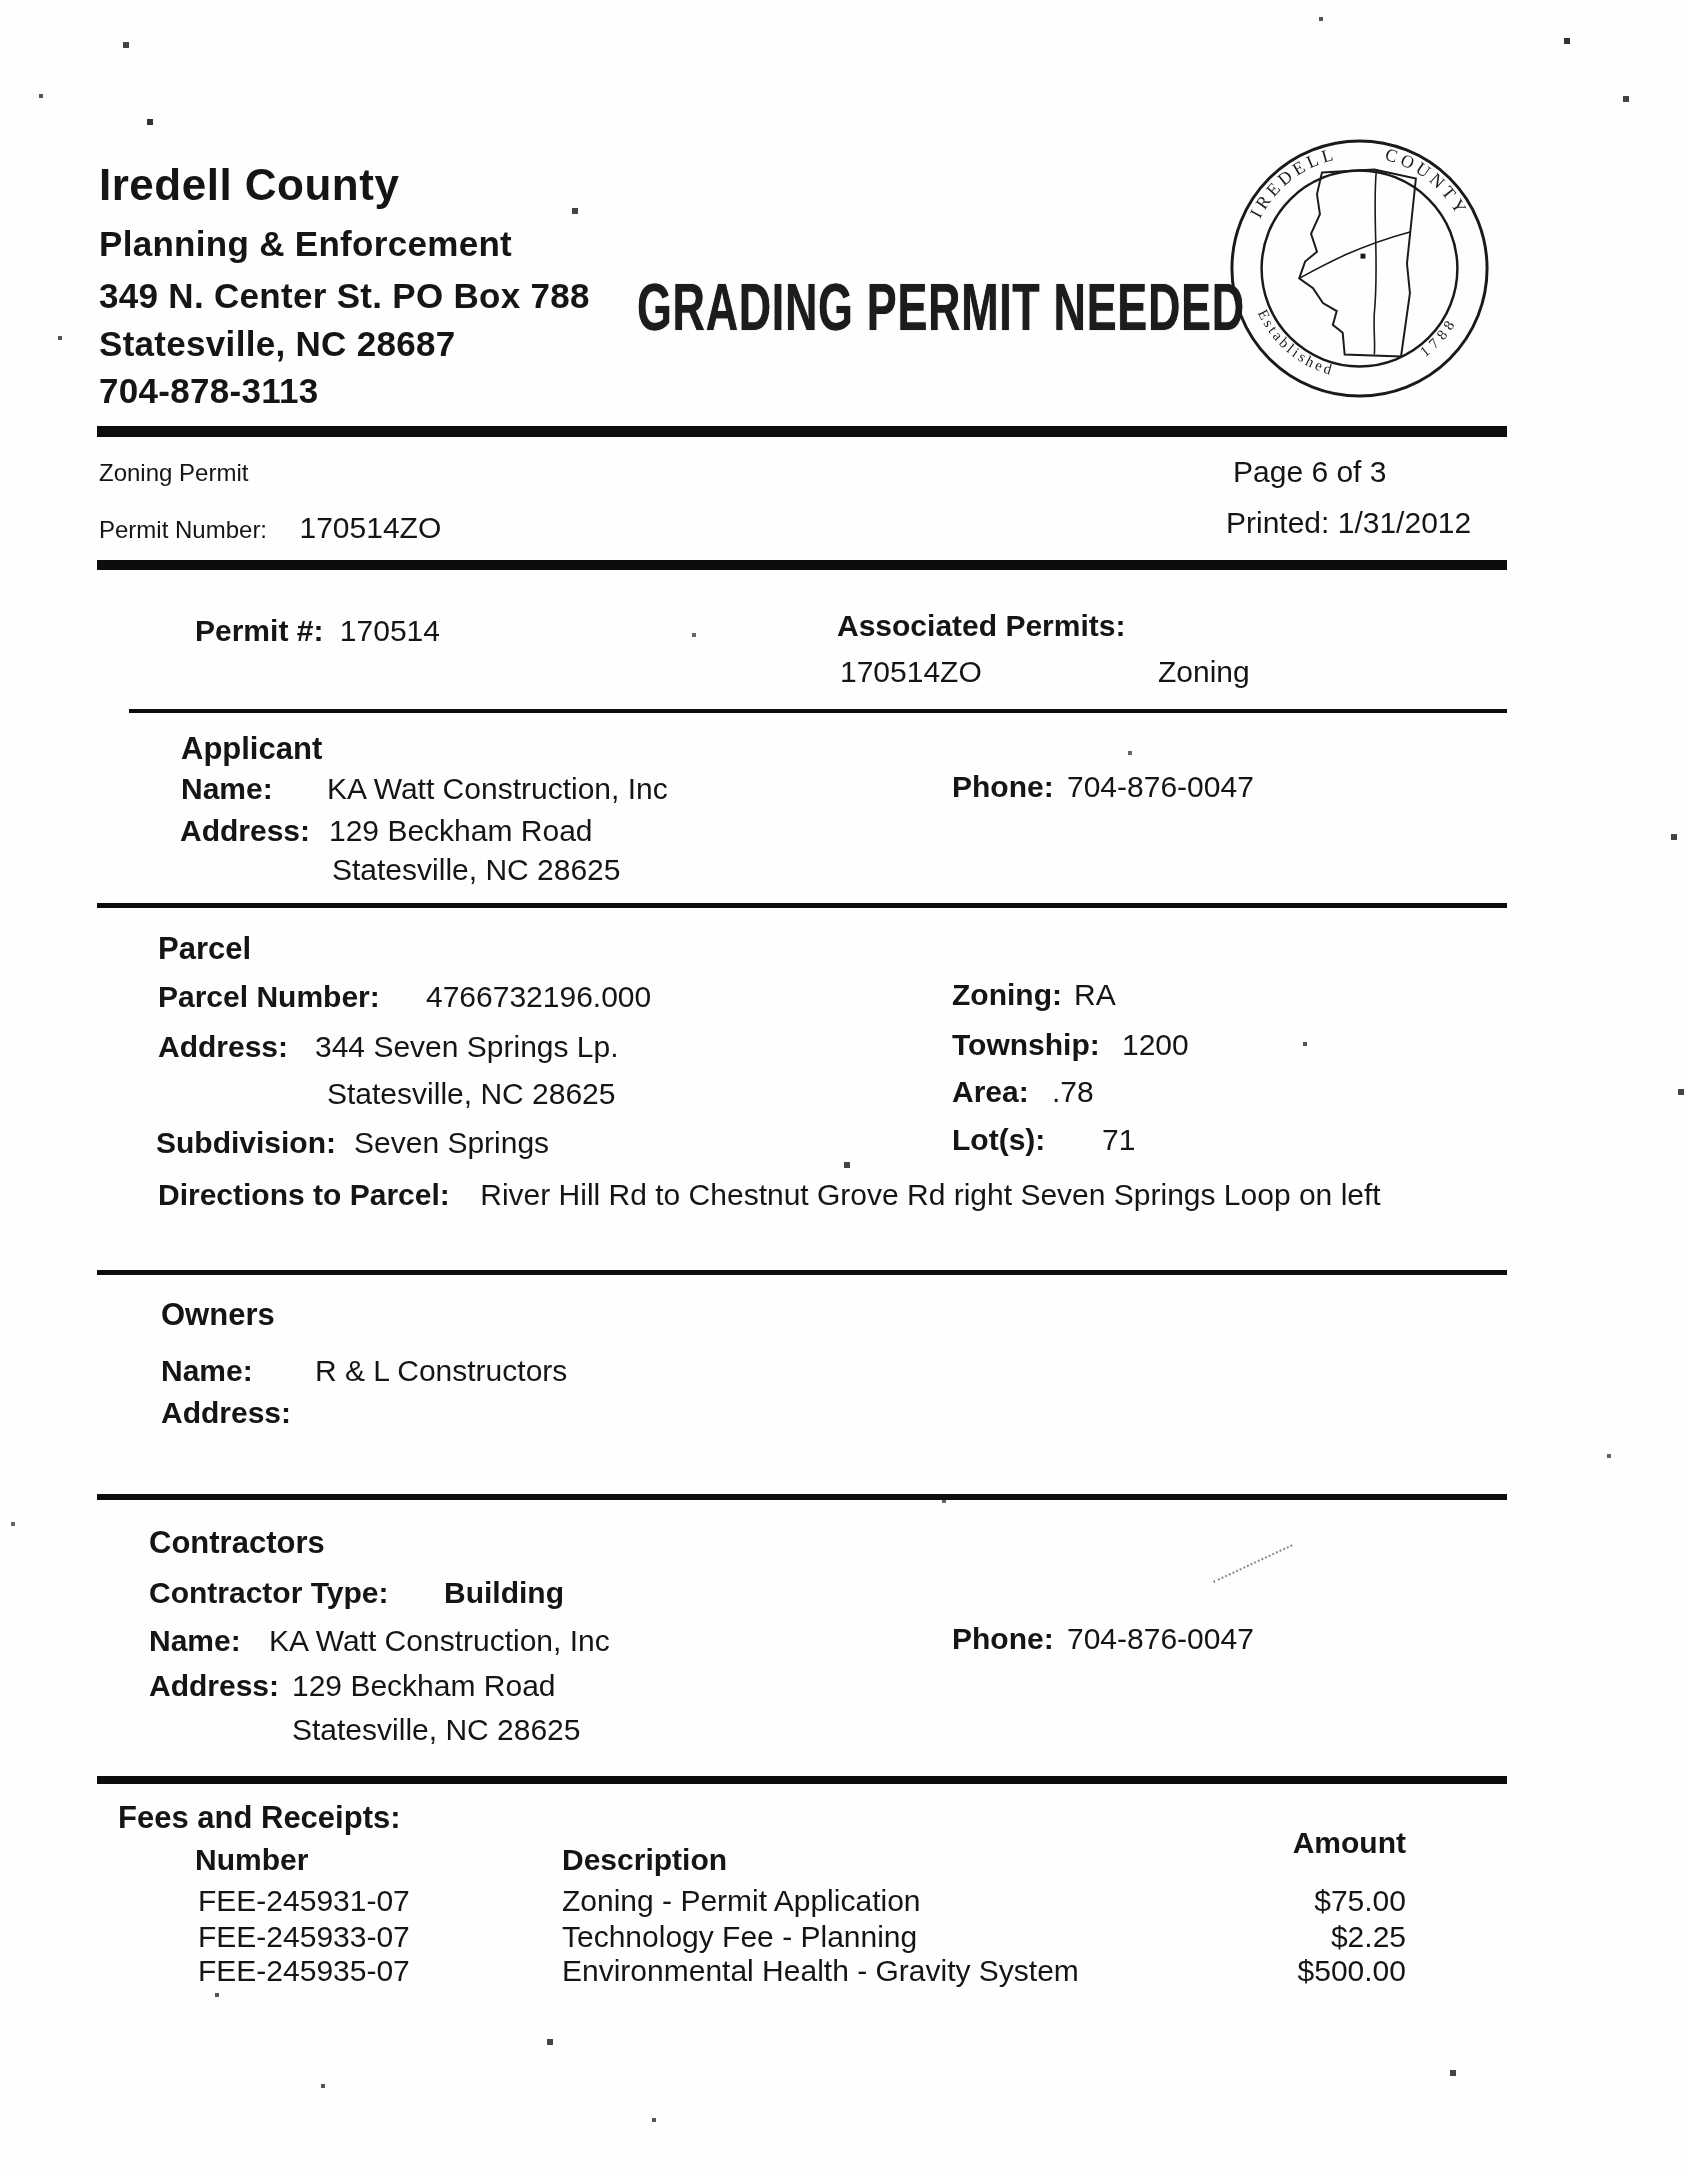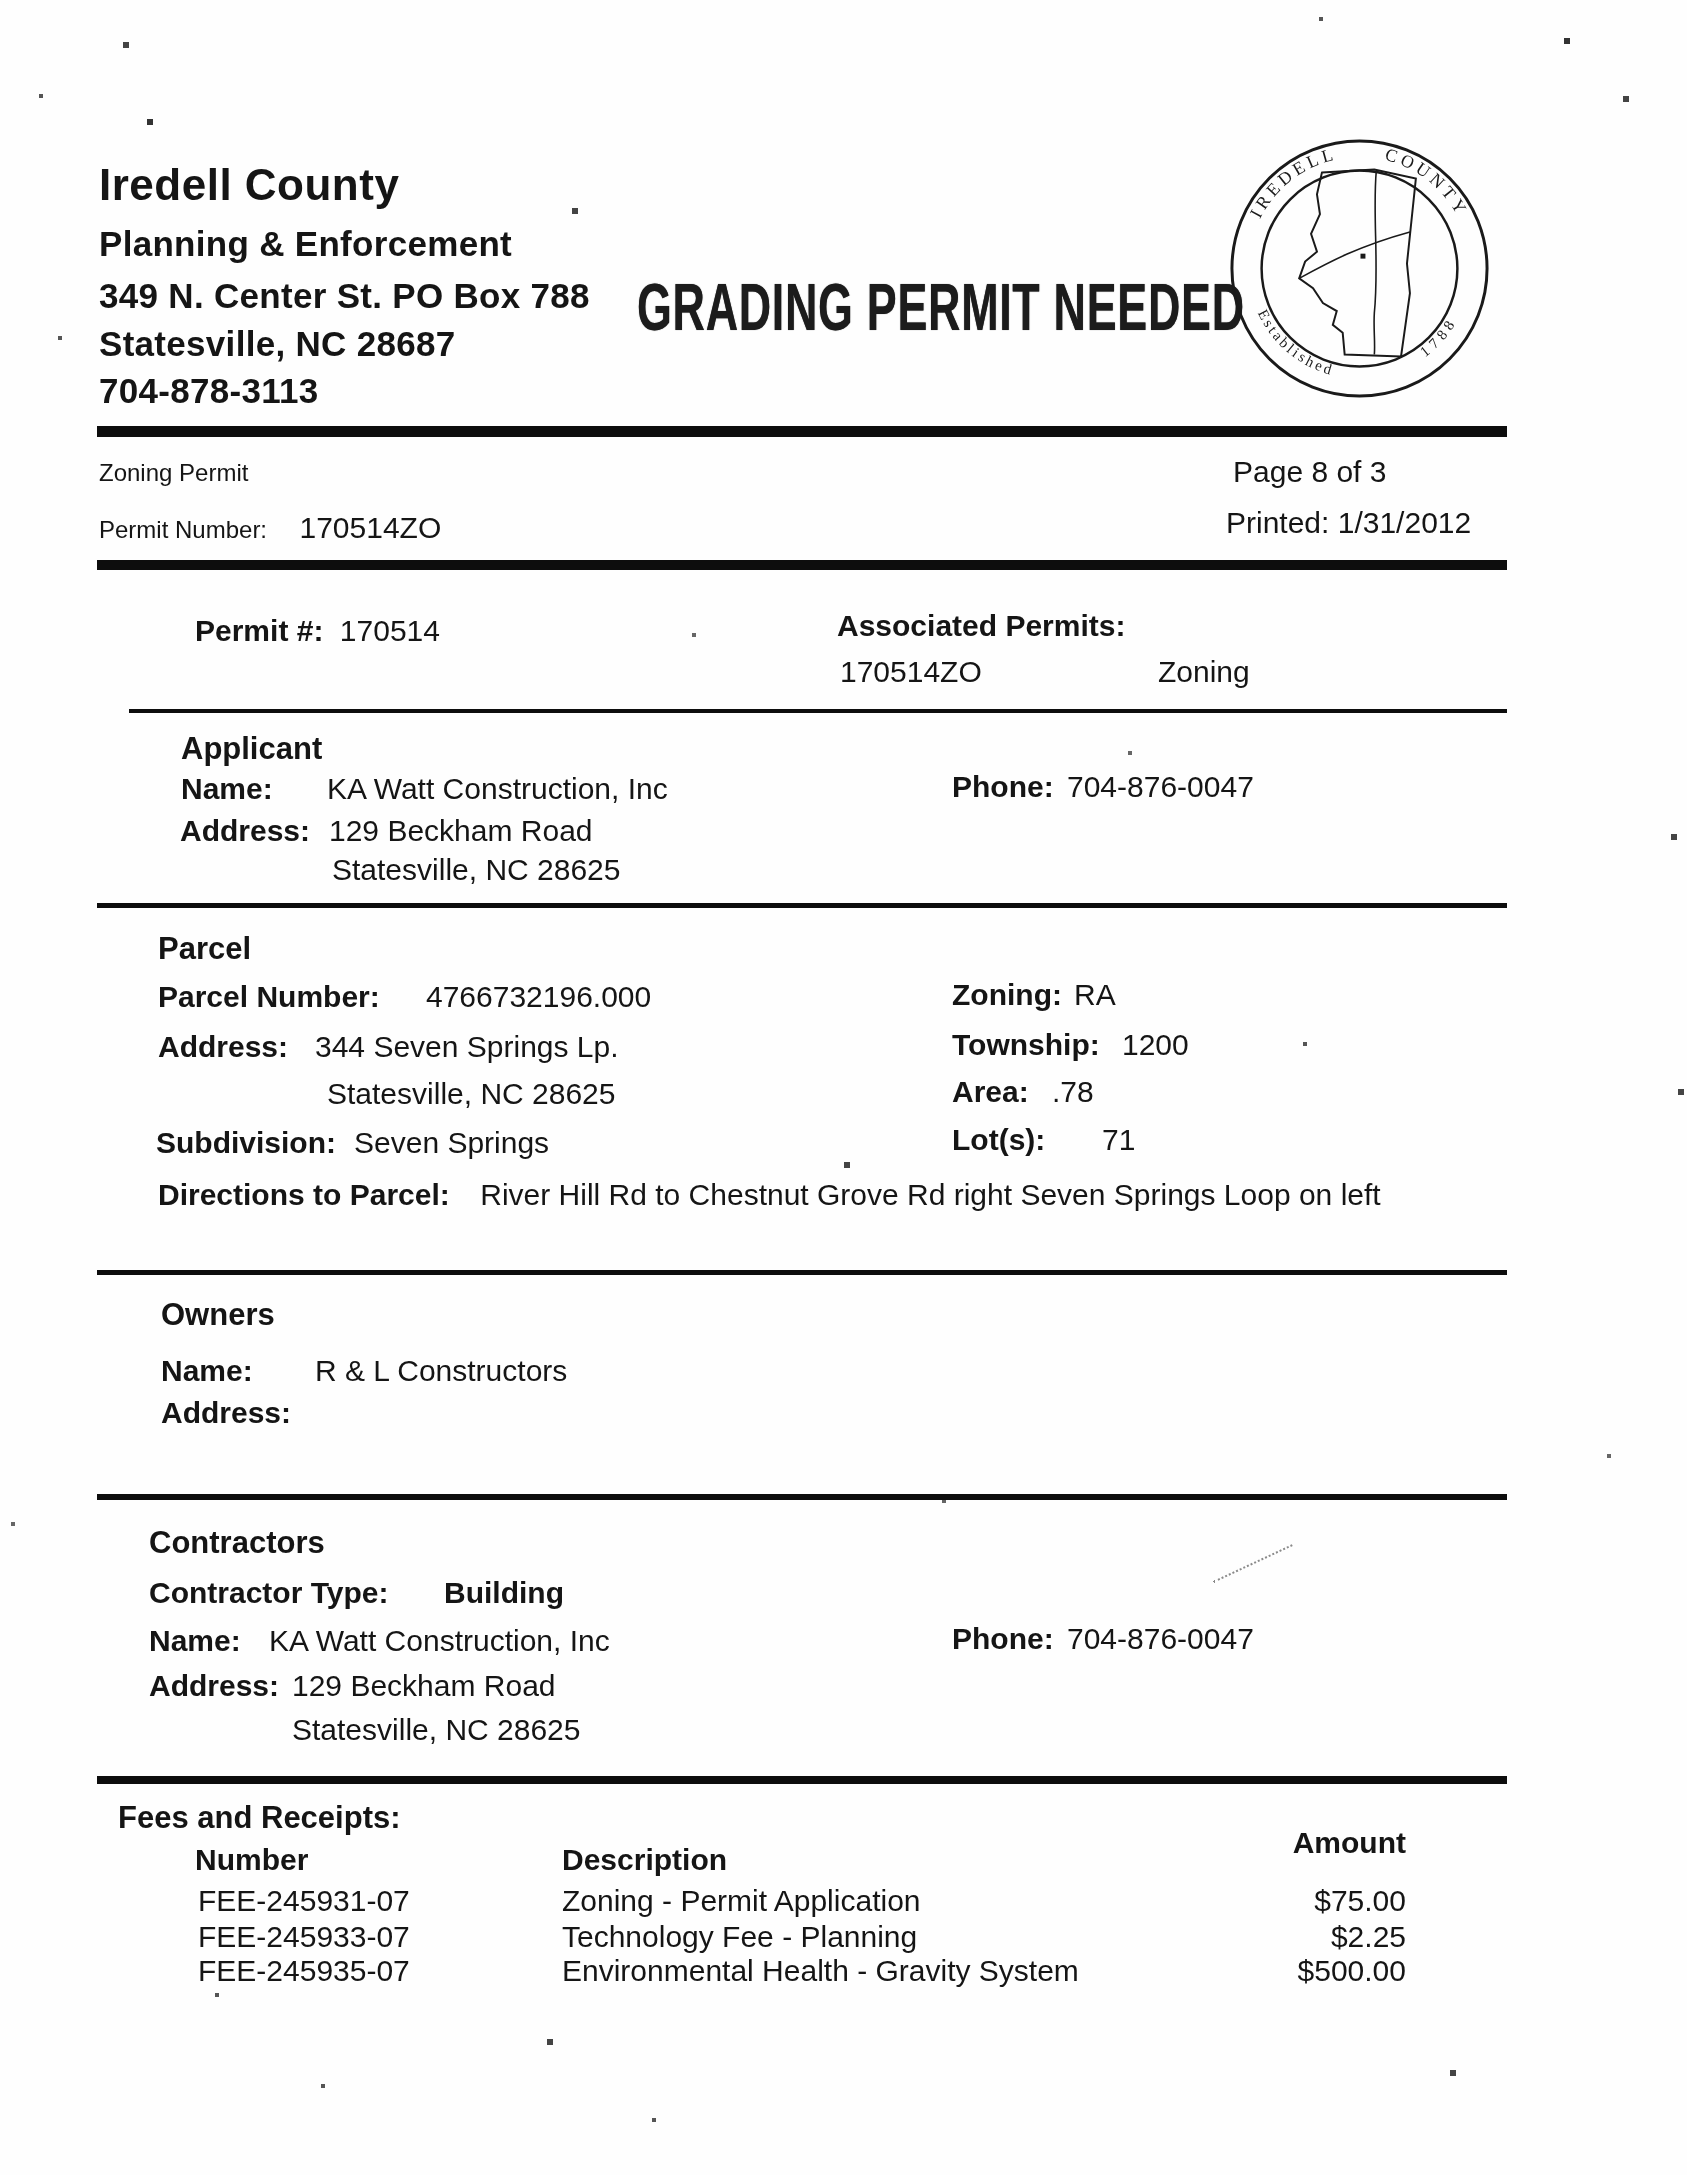--- a/index.html
+++ b/index.html
@@ -81,21 +81,21 @@
       <textPath href="#arc-bottom" startOffset="6%">Established</textPath>
     </text>
     <text font-size="15" letter-spacing="5" fill="#1a1a1a">
       <textPath href="#arc-bottom" startOffset="74%">1788</textPath>
     </text>
   </svg>
 
   <div class="hline" style="left:97px;top:426px;width:1410px;height:11px;"></div>
 
   <div class="abs t32b" style="left:99px;top:459px;">Zoning Permit</div>
-  <div class="abs t30" style="left:1233px;top:455px;">Page 8 of 3</div>
+  <div class="abs t30" style="left:1233px;top:455px;">Page 6 of 3</div>
   <div class="abs" style="left:99px;top:511px;">
     <span class="t32b">Permit Number:</span>
     <span class="t30" style="margin-left:28px;">170514ZO</span>
   </div>
   <div class="abs t30" style="left:1226px;top:506px;">Printed: 1/31/2012</div>
 
   <div class="hline" style="left:97px;top:560px;width:1410px;height:10px;"></div>
 
   <div class="abs" style="left:195px;top:614px;">
     <span class="t30b">Permit #:</span>

